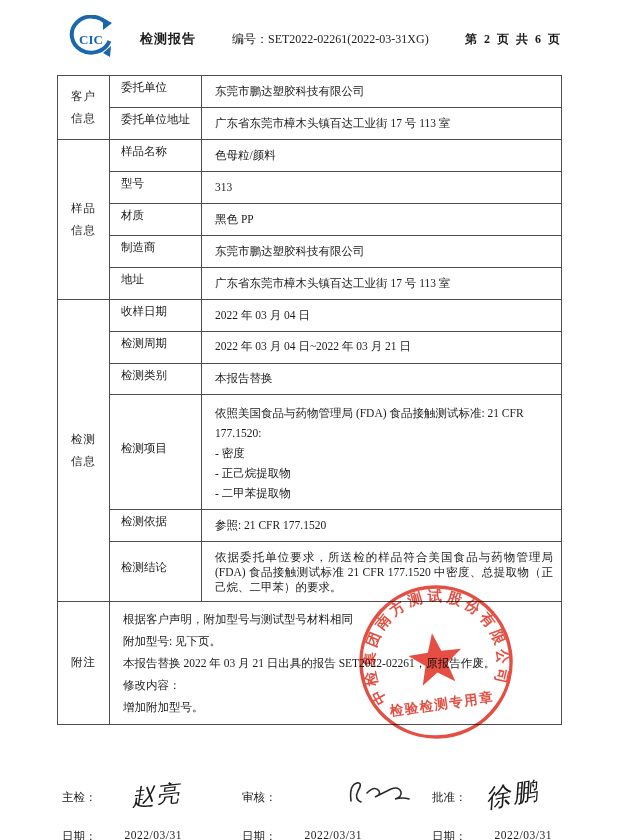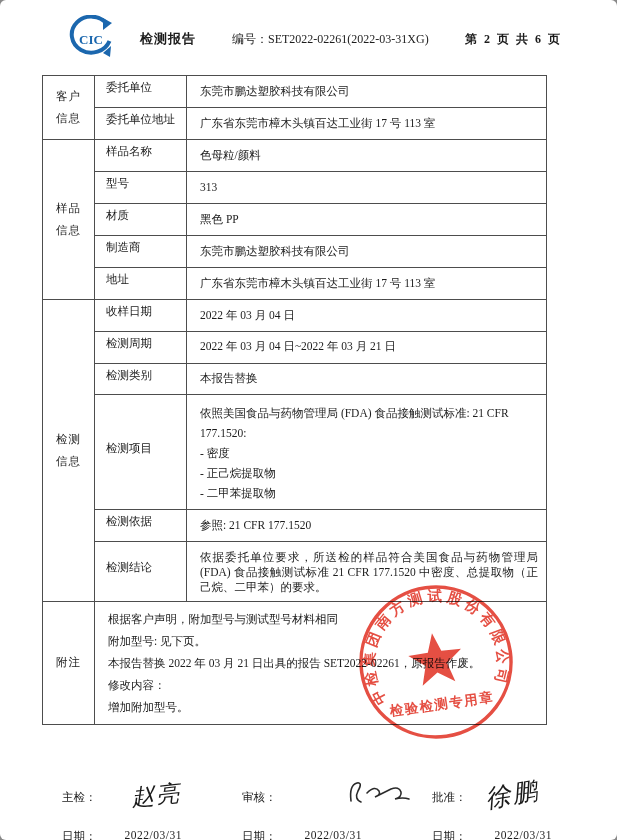--- a/index.html
+++ b/index.html
@@ -5,21 +5,20 @@
   * { margin:0; padding:0; box-sizing:border-box; }
   html,body { background:#888; }
   .page {
     position:relative;
     width:617px; height:840px;
     margin:0 auto;
     background:#ffffff;
     font-family:"Liberation Serif","DejaVu Serif",serif;
     color:#1c1c1c;
     overflow:hidden;
-    border-radius:6px;
   }
   
   .header {
     display:flex; align-items:center;
     padding:16px 55px 0 62px;
     height:62px;
   }
   .logo { flex:0 0 auto; }
   .doc-title {
     font-size:13px; font-weight:bold; margin-left:20px; letter-spacing:1px;
@@ -27,21 +26,21 @@
   .report-no {
     font-size:12px; font-weight:normal; margin-left:36px; white-space:nowrap;
   }
   .page-info {
     font-size:12px; font-weight:bold; margin-left:auto; white-space:nowrap; letter-spacing:2px;
   }
   
   table.report-table {
     border-collapse:collapse;
     width:505px;
-    margin:13px 0 0 42px;
+    margin:13px 0 0 57px;
     table-layout:fixed;
     font-size:11.5px;
   }
   table.report-table td {
     border:1px solid #4d4d4d;
     vertical-align:middle;
     line-height:1.55;
   }
   table.report-table { border:1.5px solid #3a3a3a; }
   td.sec {

